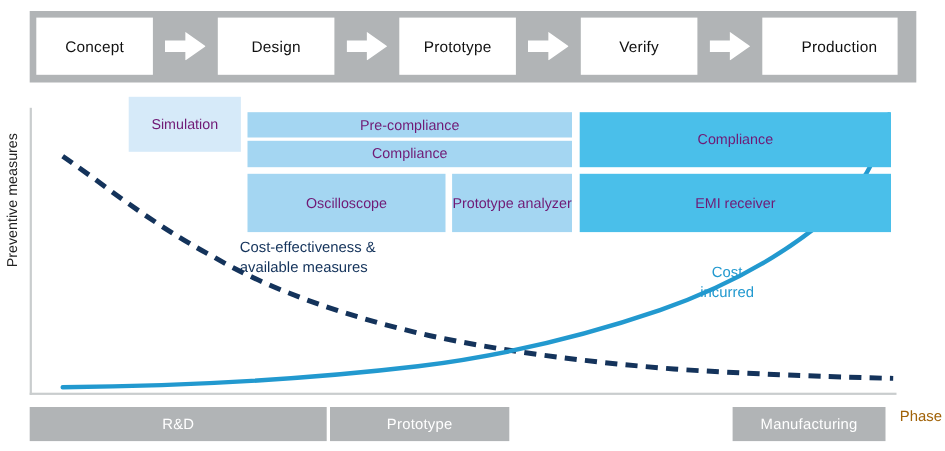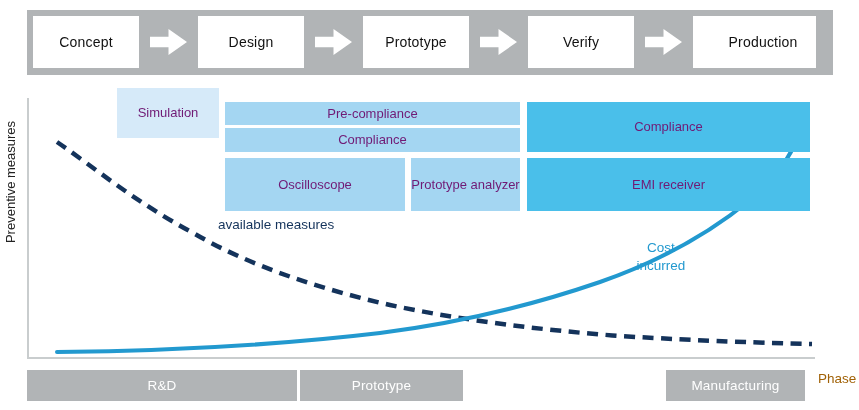--- a/index.html
+++ b/index.html
@@ -104,20 +104,21 @@
 
   <div class="mbox pale  bx-sim">Simulation</div>
   <div class="mbox light bx-pre">Pre-compliance</div>
   <div class="mbox light bx-dbg">Compliance</div>
   <div class="mbox bright bx-cmp">Compliance</div>
   <div class="mbox light bx-osc">Oscilloscope</div>
   <div class="mbox light bx-spa">Prototype analyzer</div>
   <div class="mbox bright bx-emi">EMI receiver</div>
 
   <div class="lbl-preventive">
+    <div>Cost-effectiveness &amp;</div>
     <div>available measures</div>
   </div>
   <div class="lbl-cost">
     <div>Cost</div>
     <div>incurred</div>
   </div>
 
   <div class="bseg bs0">R&amp;D</div>
   <div class="bseg bs1">Prototype</div>
   <div class="bseg bs3">Manufacturing</div>

